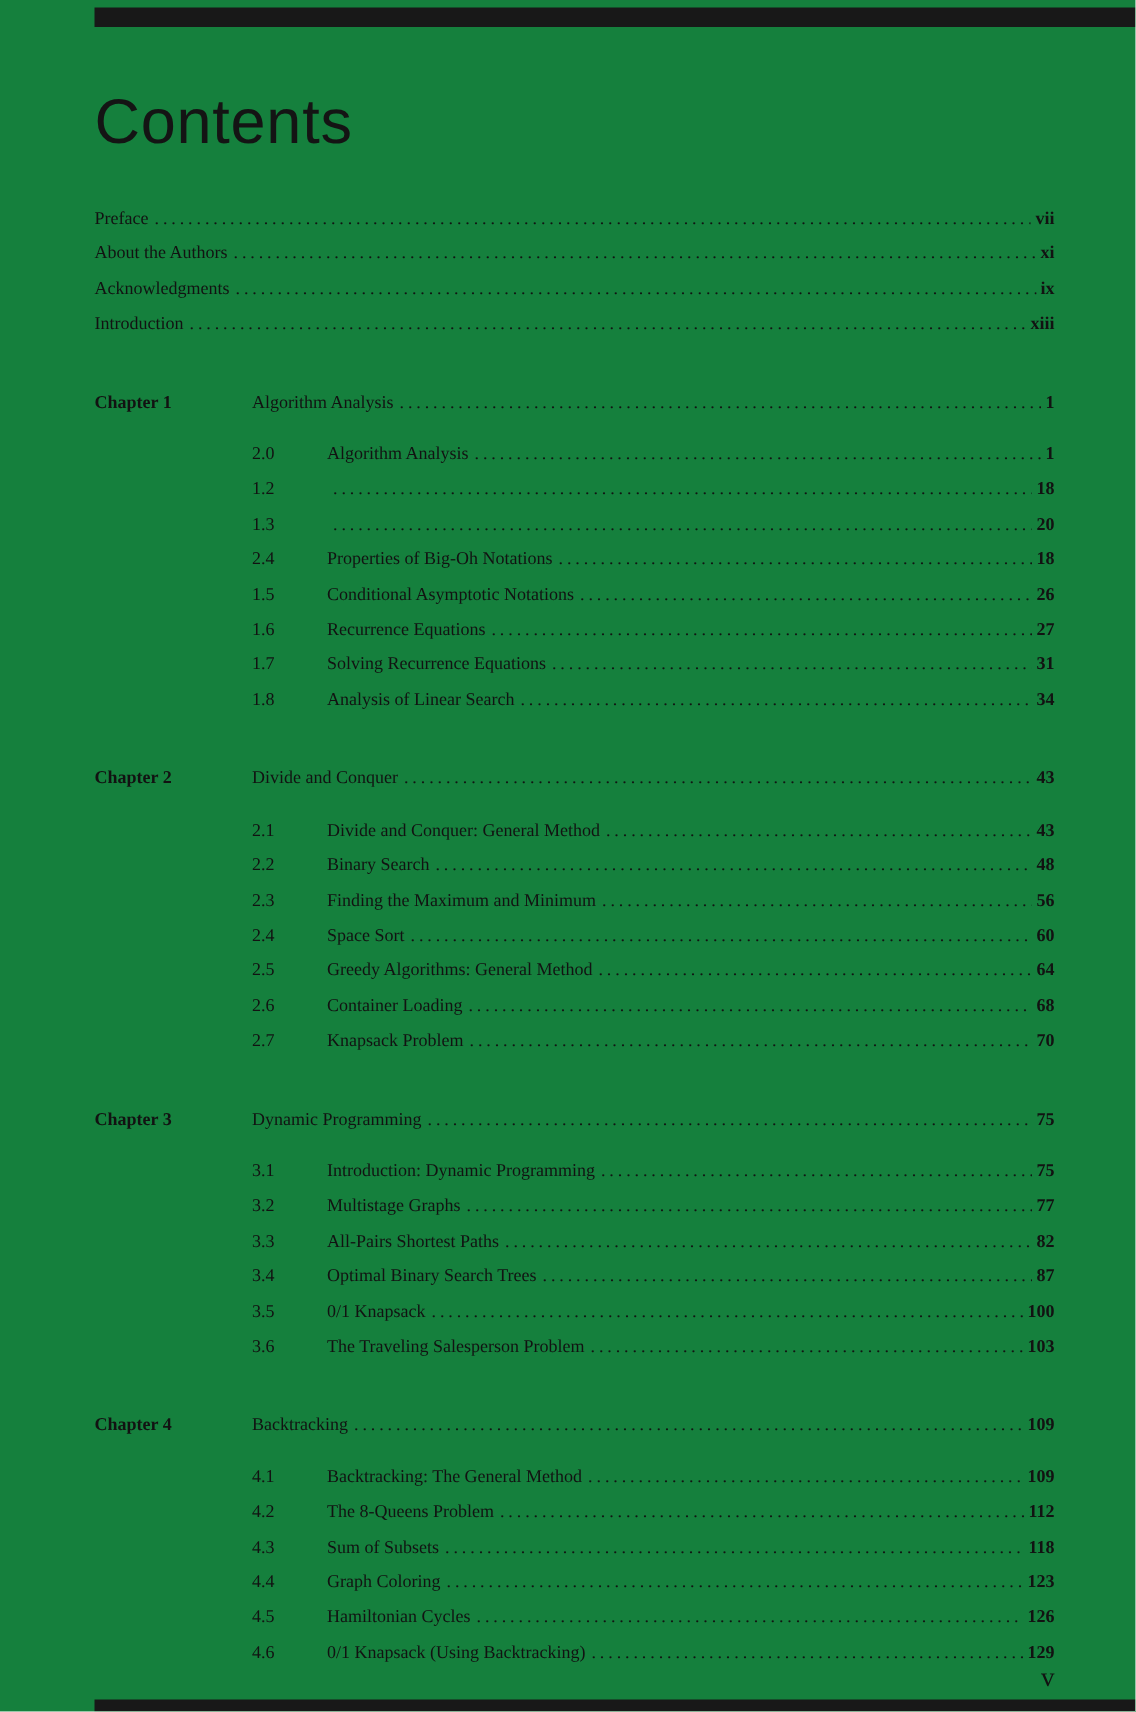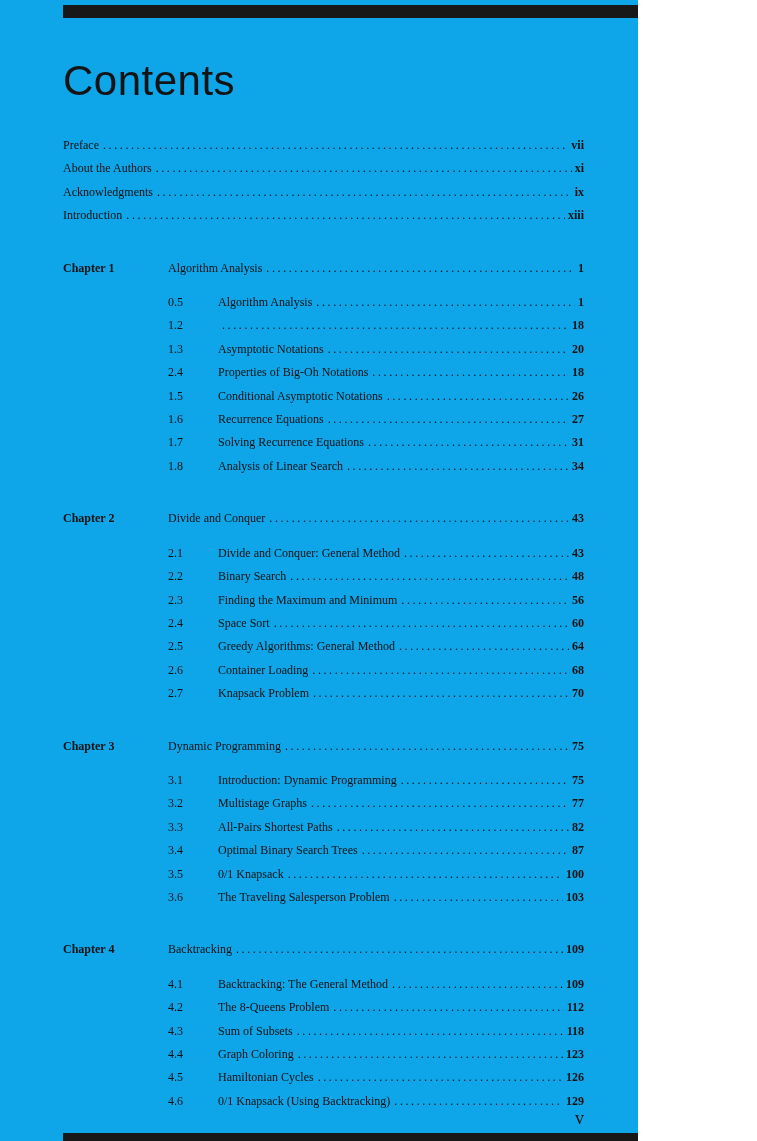--- a/index.html
+++ b/index.html
@@ -2,23 +2,23 @@
 <html><head>
 <meta charset="utf-8">
 <style>
   html, body {
     margin: 0;
     padding: 0;
     background: #ffffff;
   }
   .page {
     position: relative;
-    width: 638px;
+    width: 757px;
     height: 1141px;
-    background: #0ea5e9;
+    background: #15803d;
     font-family: "Liberation Serif", serif;
     color: #121212;
     overflow: hidden;
     box-sizing: border-box;
   }
   .top-bar {
     position: absolute;
     top: 5px;
     left: 63px;
     right: 0;
@@ -136,33 +136,32 @@
       <div id="chapters">
           <div class="chapter">
             <div class="row ch-row">
               <span class="ch-label">Chapter 1</span>
               <span class="entry-title">Algorithm Analysis</span>
               <span class="leader"></span>
               <span class="pg">1</span>
             </div>
             <div class="sections">
               <div class="row sec-row">
-                <span class="sec-num">0.5</span>
+                <span class="sec-num">2.0</span>
                 <span class="entry-title">Algorithm Analysis</span>
                 <span class="leader"></span>
                 <span class="pg">1</span>
               </div>
               <div class="row sec-row">
                 <span class="sec-num">1.2</span>
                 <span class="leader"></span>
                 <span class="pg">18</span>
               </div>
               <div class="row sec-row">
                 <span class="sec-num">1.3</span>
-                <span class="entry-title">Asymptotic Notations</span>
                 <span class="leader"></span>
                 <span class="pg">20</span>
               </div>
               <div class="row sec-row">
                 <span class="sec-num">2.4</span>
                 <span class="entry-title">Properties of Big-Oh Notations</span>
                 <span class="leader"></span>
                 <span class="pg">18</span>
               </div>
               <div class="row sec-row">

